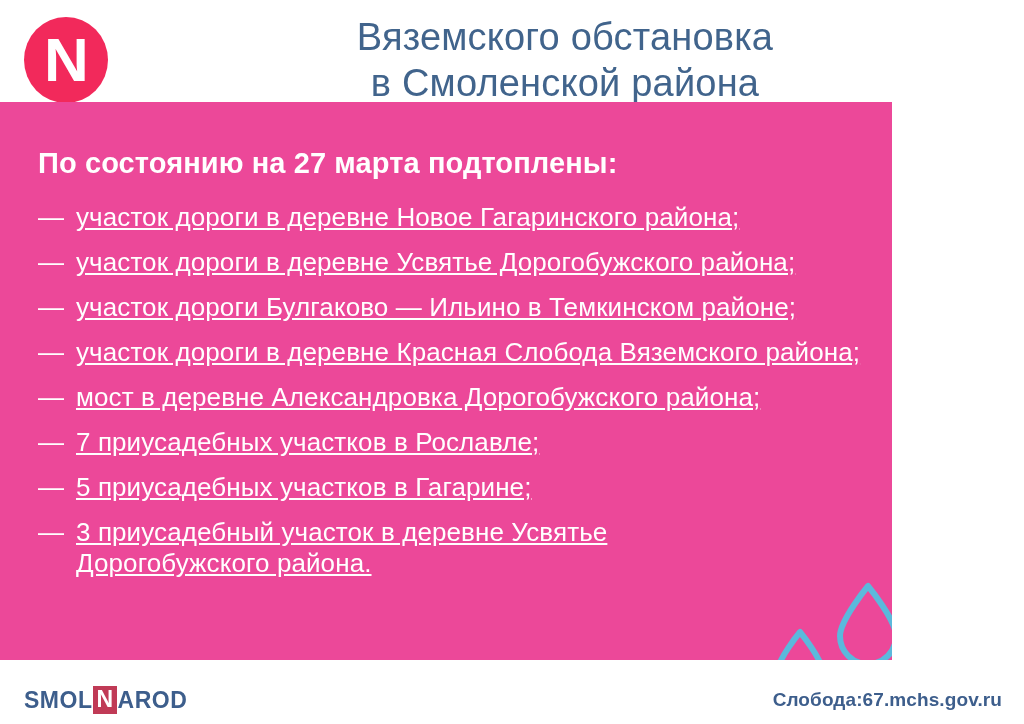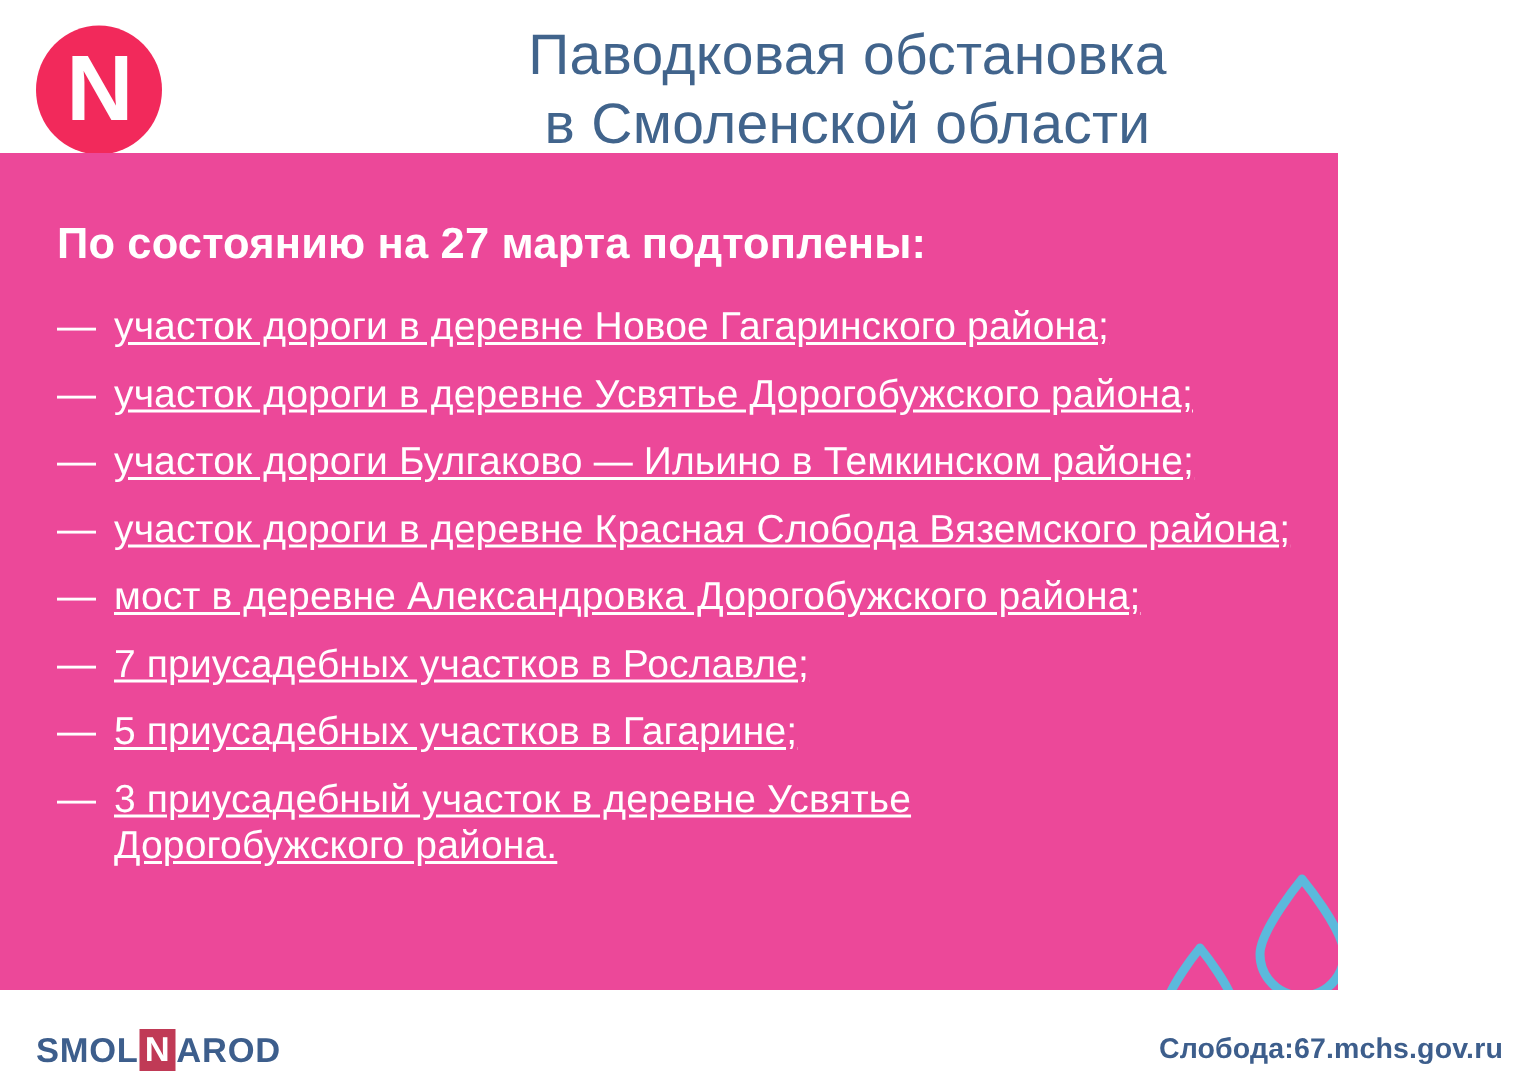--- a/index.html
+++ b/index.html
@@ -201,22 +201,22 @@
 <div class="poster">
 
   <div class="header">
 
     <div class="brand-logo">
       <div class="disc"></div>
       <div class="letter">N</div>
     </div>
 
     <div class="header-title">
-      <span class="tline">Паводковая обстановка</span>
-      <span class="tline">в Смоленской области</span>
+      <span class="tline">Вяземского обстановка</span>
+      <span class="tline">в Смоленской района</span>
     </div>
 
   </div>
 
   <div class="panel">
 
     <div class="panel-heading">По состоянию на 27 марта подтоплены:</div>
 
     <ul class="list">
       <li class="list-item">

